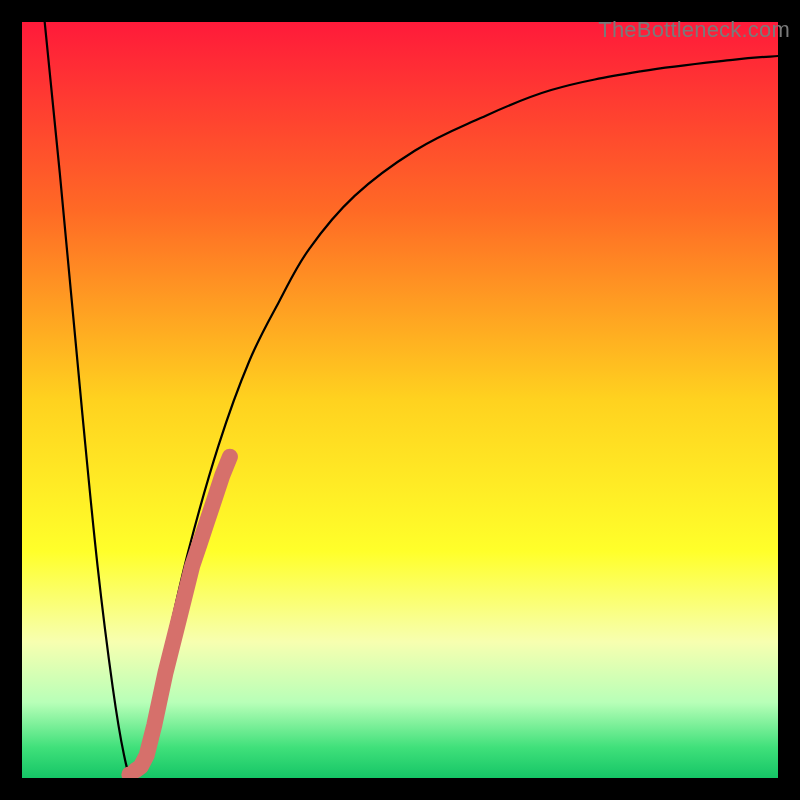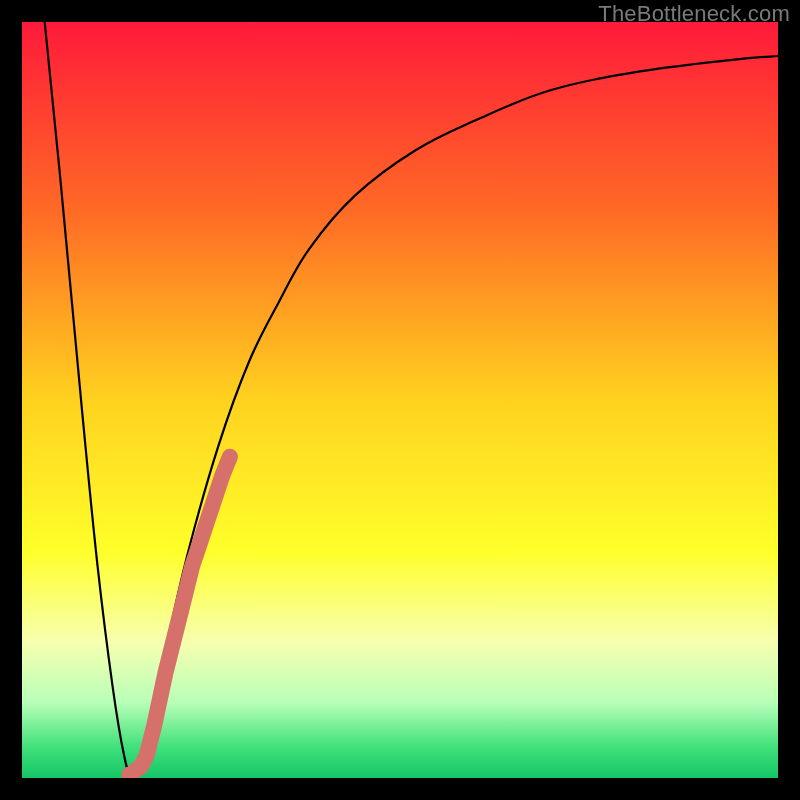--- a/index.html
+++ b/index.html
@@ -25,21 +25,21 @@
     height: 756px;
     overflow: hidden;
   }
   .plot-area svg {
     display: block;
     width: 100%;
     height: 100%;
   }
   .watermark {
     position: absolute;
-    top: 1px;
+    top: 17px;
     right: 10px;
     color: #7a7a7a;
     font-size: 22px;
     font-weight: 400;
     letter-spacing: 0.2px;
     user-select: none;
     margin-left: 12px;
   }
 </style>
 </head>

